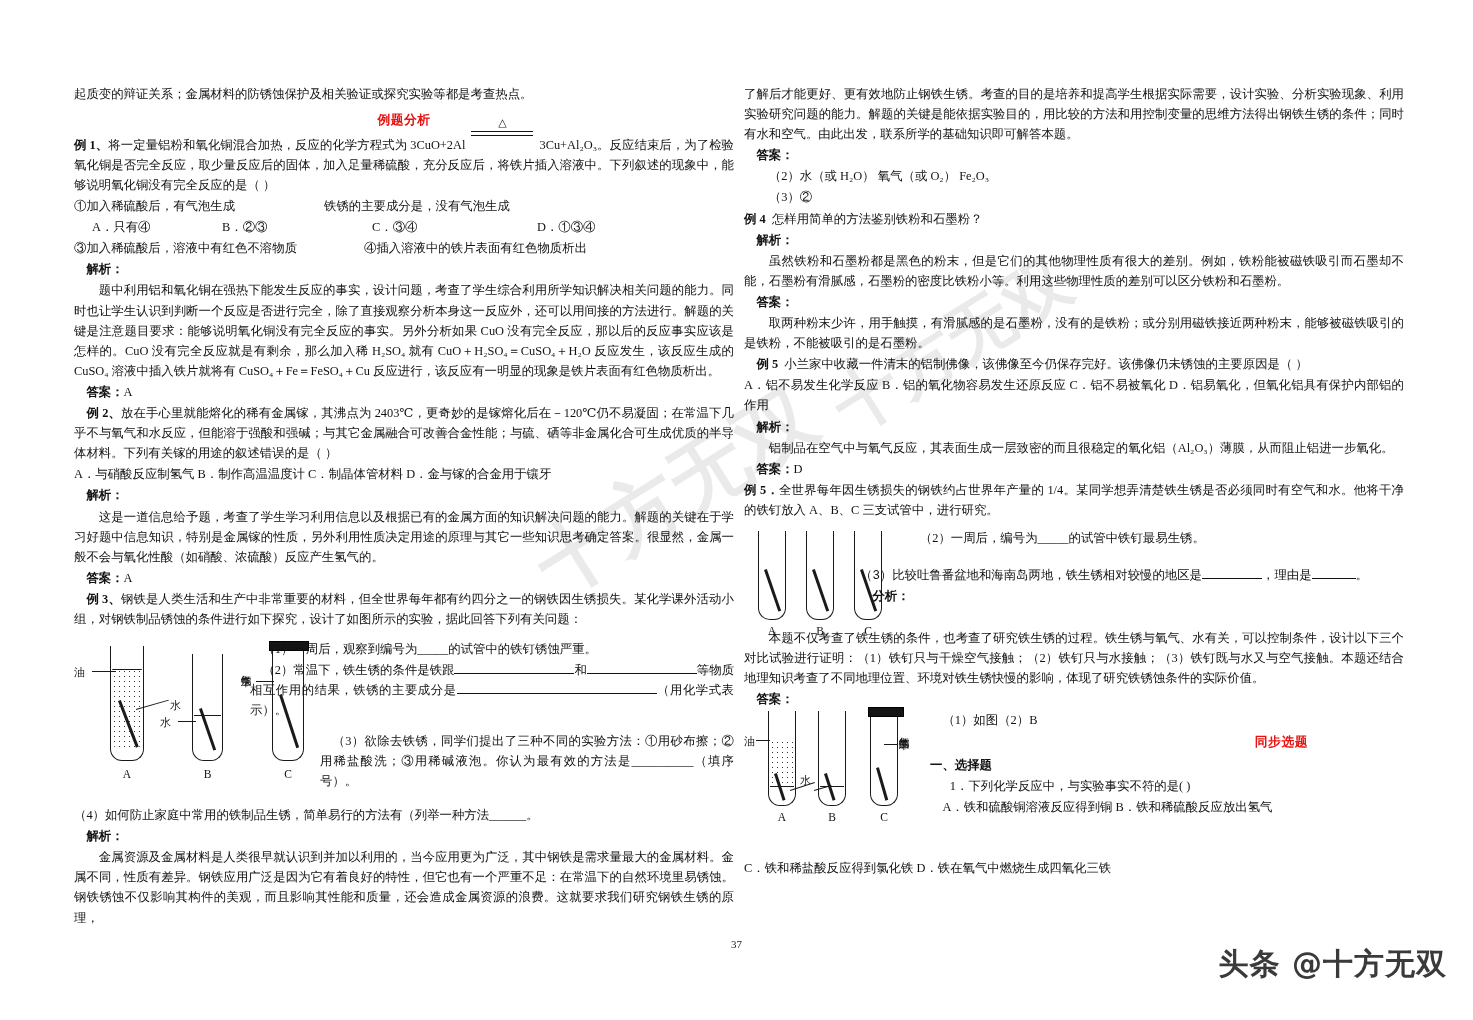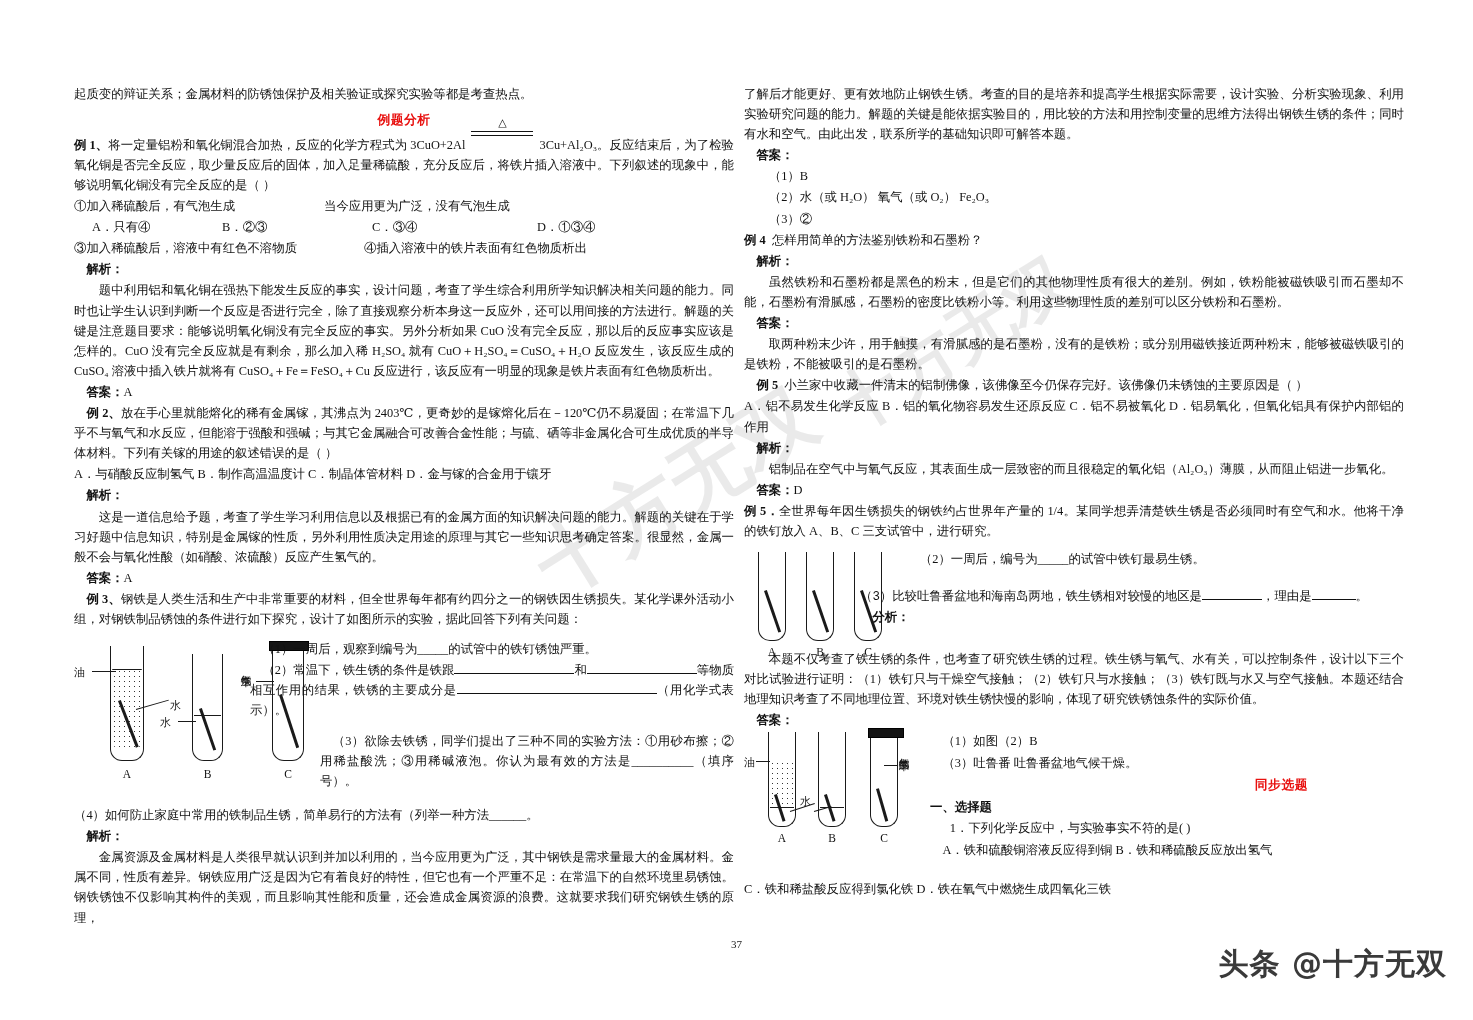--- a/index.html
+++ b/index.html
@@ -148,21 +148,21 @@
   <div class="col" id="col-left">
 
     <p>起质变的辩证关系；金属材料的防锈蚀保护及相关验证或探究实验等都是考查热点。</p>
 
     <div class="red-head">例题分析</div>
 
     <p>
       <span class="b">例 1、</span><span>将一定量铝粉和氧化铜混合加热，反应的化学方程式为 3CuO+2Al</span><span class="eqwrap"><span class="eqarrow"><span class="dbar"></span><span class="delta">△</span></span></span><span>3Cu+Al₂O₃。反应结束后，为了检验氧化铜是否完全反应，取少量反应后的固体，加入足量稀硫酸，充分反应后，将铁片插入溶液中。下列叙述的现象中，能够说明氧化铜没有完全反应的是（    ）</span>
     </p>
     <p>
-      <span style="display:inline-block;width:250px">①加入稀硫酸后，有气泡生成</span><span>当今应用更为广泛，没有气泡生成</span>
+      <span style="display:inline-block;width:250px">①加入稀硫酸后，有气泡生成</span><span>铁锈的主要成分是，没有气泡生成</span>
     </p>
     <p style="padding-left:18px">
       <span style="display:inline-block;width:130px">A．只有④</span><span style="display:inline-block;width:150px">B．②③</span><span style="display:inline-block;width:165px">C．③④</span><span>D．①③④</span>
     </p>
     <p>
       <span style="display:inline-block;width:290px">③加入稀硫酸后，溶液中有红色不溶物质</span><span>④插入溶液中的铁片表面有红色物质析出</span>
     </p>
     <p class="ind1 b">解析：</p>
     <p class="ind">题中利用铝和氧化铜在强热下能发生反应的事实，设计问题，考查了学生综合利用所学知识解决相关问题的能力。同时也让学生认识到判断一个反应是否进行完全，除了直接观察分析本身这一反应外，还可以用间接的方法进行。解题的关键是注意题目要求：能够说明氧化铜没有完全反应的事实。另外分析如果 CuO 没有完全反应，那以后的反应事实应该是怎样的。CuO 没有完全反应就是有剩余，那么加入稀 H₂SO₄ 就有 CuO＋H₂SO₄＝CuSO₄＋H₂O 反应发生，该反应生成的 CuSO₄ 溶液中插入铁片就将有 CuSO₄＋Fe＝FeSO₄＋Cu 反应进行，该反应有一明显的现象是铁片表面有红色物质析出。</p>
     <p class="ind1">
@@ -233,21 +233,20 @@
     <p style="margin-top:2px">（4）如何防止家庭中常用的铁制品生锈，简单易行的方法有（列举一种方法______。</p>
     <p class="ind1 b">解析：</p>
     <p class="ind">金属资源及金属材料是人类很早就认识到并加以利用的，当今应用更为广泛，其中钢铁是需求量最大的金属材料。金属不同，性质有差异。钢铁应用广泛是因为它有着良好的特性，但它也有一个严重不足：在常温下的自然环境里易锈蚀。钢铁锈蚀不仅影响其构件的美观，而且影响其性能和质量，还会造成金属资源的浪费。这就要求我们研究钢铁生锈的原理，</p>
   </div>
 
   <div class="col" id="col-right">
 
     <p>了解后才能更好、更有效地防止钢铁生锈。考查的目的是培养和提高学生根据实际需要，设计实验、分析实验现象、利用实验研究问题的能力。解题的关键是能依据实验目的，用比较的方法和用控制变量的思维方法得出钢铁生锈的条件；同时有水和空气。由此出发，联系所学的基础知识即可解答本题。</p>
 
     <p class="ind1 b">答案：</p>
-    <p class="ind">（1）B</p>
     <p class="ind">（2）水（或 H₂O）        氧气（或 O₂）     Fe₂O₃</p>
     <p class="ind">（3）②</p>
 
     <p>
       <span class="b">例 4</span>&nbsp;&nbsp;<span>怎样用简单的方法鉴别铁粉和石墨粉？</span>
     </p>
     <p class="ind1 b">解析：</p>
     <p class="ind">虽然铁粉和石墨粉都是黑色的粉末，但是它们的其他物理性质有很大的差别。例如，铁粉能被磁铁吸引而石墨却不能，石墨粉有滑腻感，石墨粉的密度比铁粉小等。利用这些物理性质的差别可以区分铁粉和石墨粉。</p>
     <p class="ind1 b">答案：</p>
     <p class="ind">取两种粉末少许，用手触摸，有滑腻感的是石墨粉，没有的是铁粉；或分别用磁铁接近两种粉末，能够被磁铁吸引的是铁粉，不能被吸引的是石墨粉。</p>
@@ -330,21 +329,20 @@
           <div class="stopper" style="left:-3px;width:34px;top:-7px;"></div>
           <div class="nail" style="left:5px;top:54px;width:3px;height:34px;transform:rotate(-16deg);"></div>
         </div>
         <div class="leader" style="left:138px;top:34px;width:14px;"></div>
         <div class="vlabel" style="left:152px;top:22px;">干燥的空气</div>
         <div class="tlabel" style="left:124px;top:98px;width:28px;">C</div>
       </div>
 
       <div class="fig-text" style="left:186px;top:0px;width:474px;">
         <p style="text-indent:1em">（1）如图（2）B</p>
-        <p style="text-indent:1em">（3）吐鲁番    吐鲁番盆地气候干燥。</p>
         <div class="red-head right-aligned" style="margin-top:2px">同步选题</div>
         <p class="b" style="margin-top:-2px">一、选择题</p>
         <p style="text-indent:1.6em">1．下列化学反应中，与实验事实不符的是(    )</p>
         <p style="text-indent:1em">A．铁和硫酸铜溶液反应得到铜 B．铁和稀硫酸反应放出氢气</p>
       </div>
     </div>
 
     <p style="margin-top:20px">C．铁和稀盐酸反应得到氯化铁 D．铁在氧气中燃烧生成四氧化三铁</p>
   </div>
 

